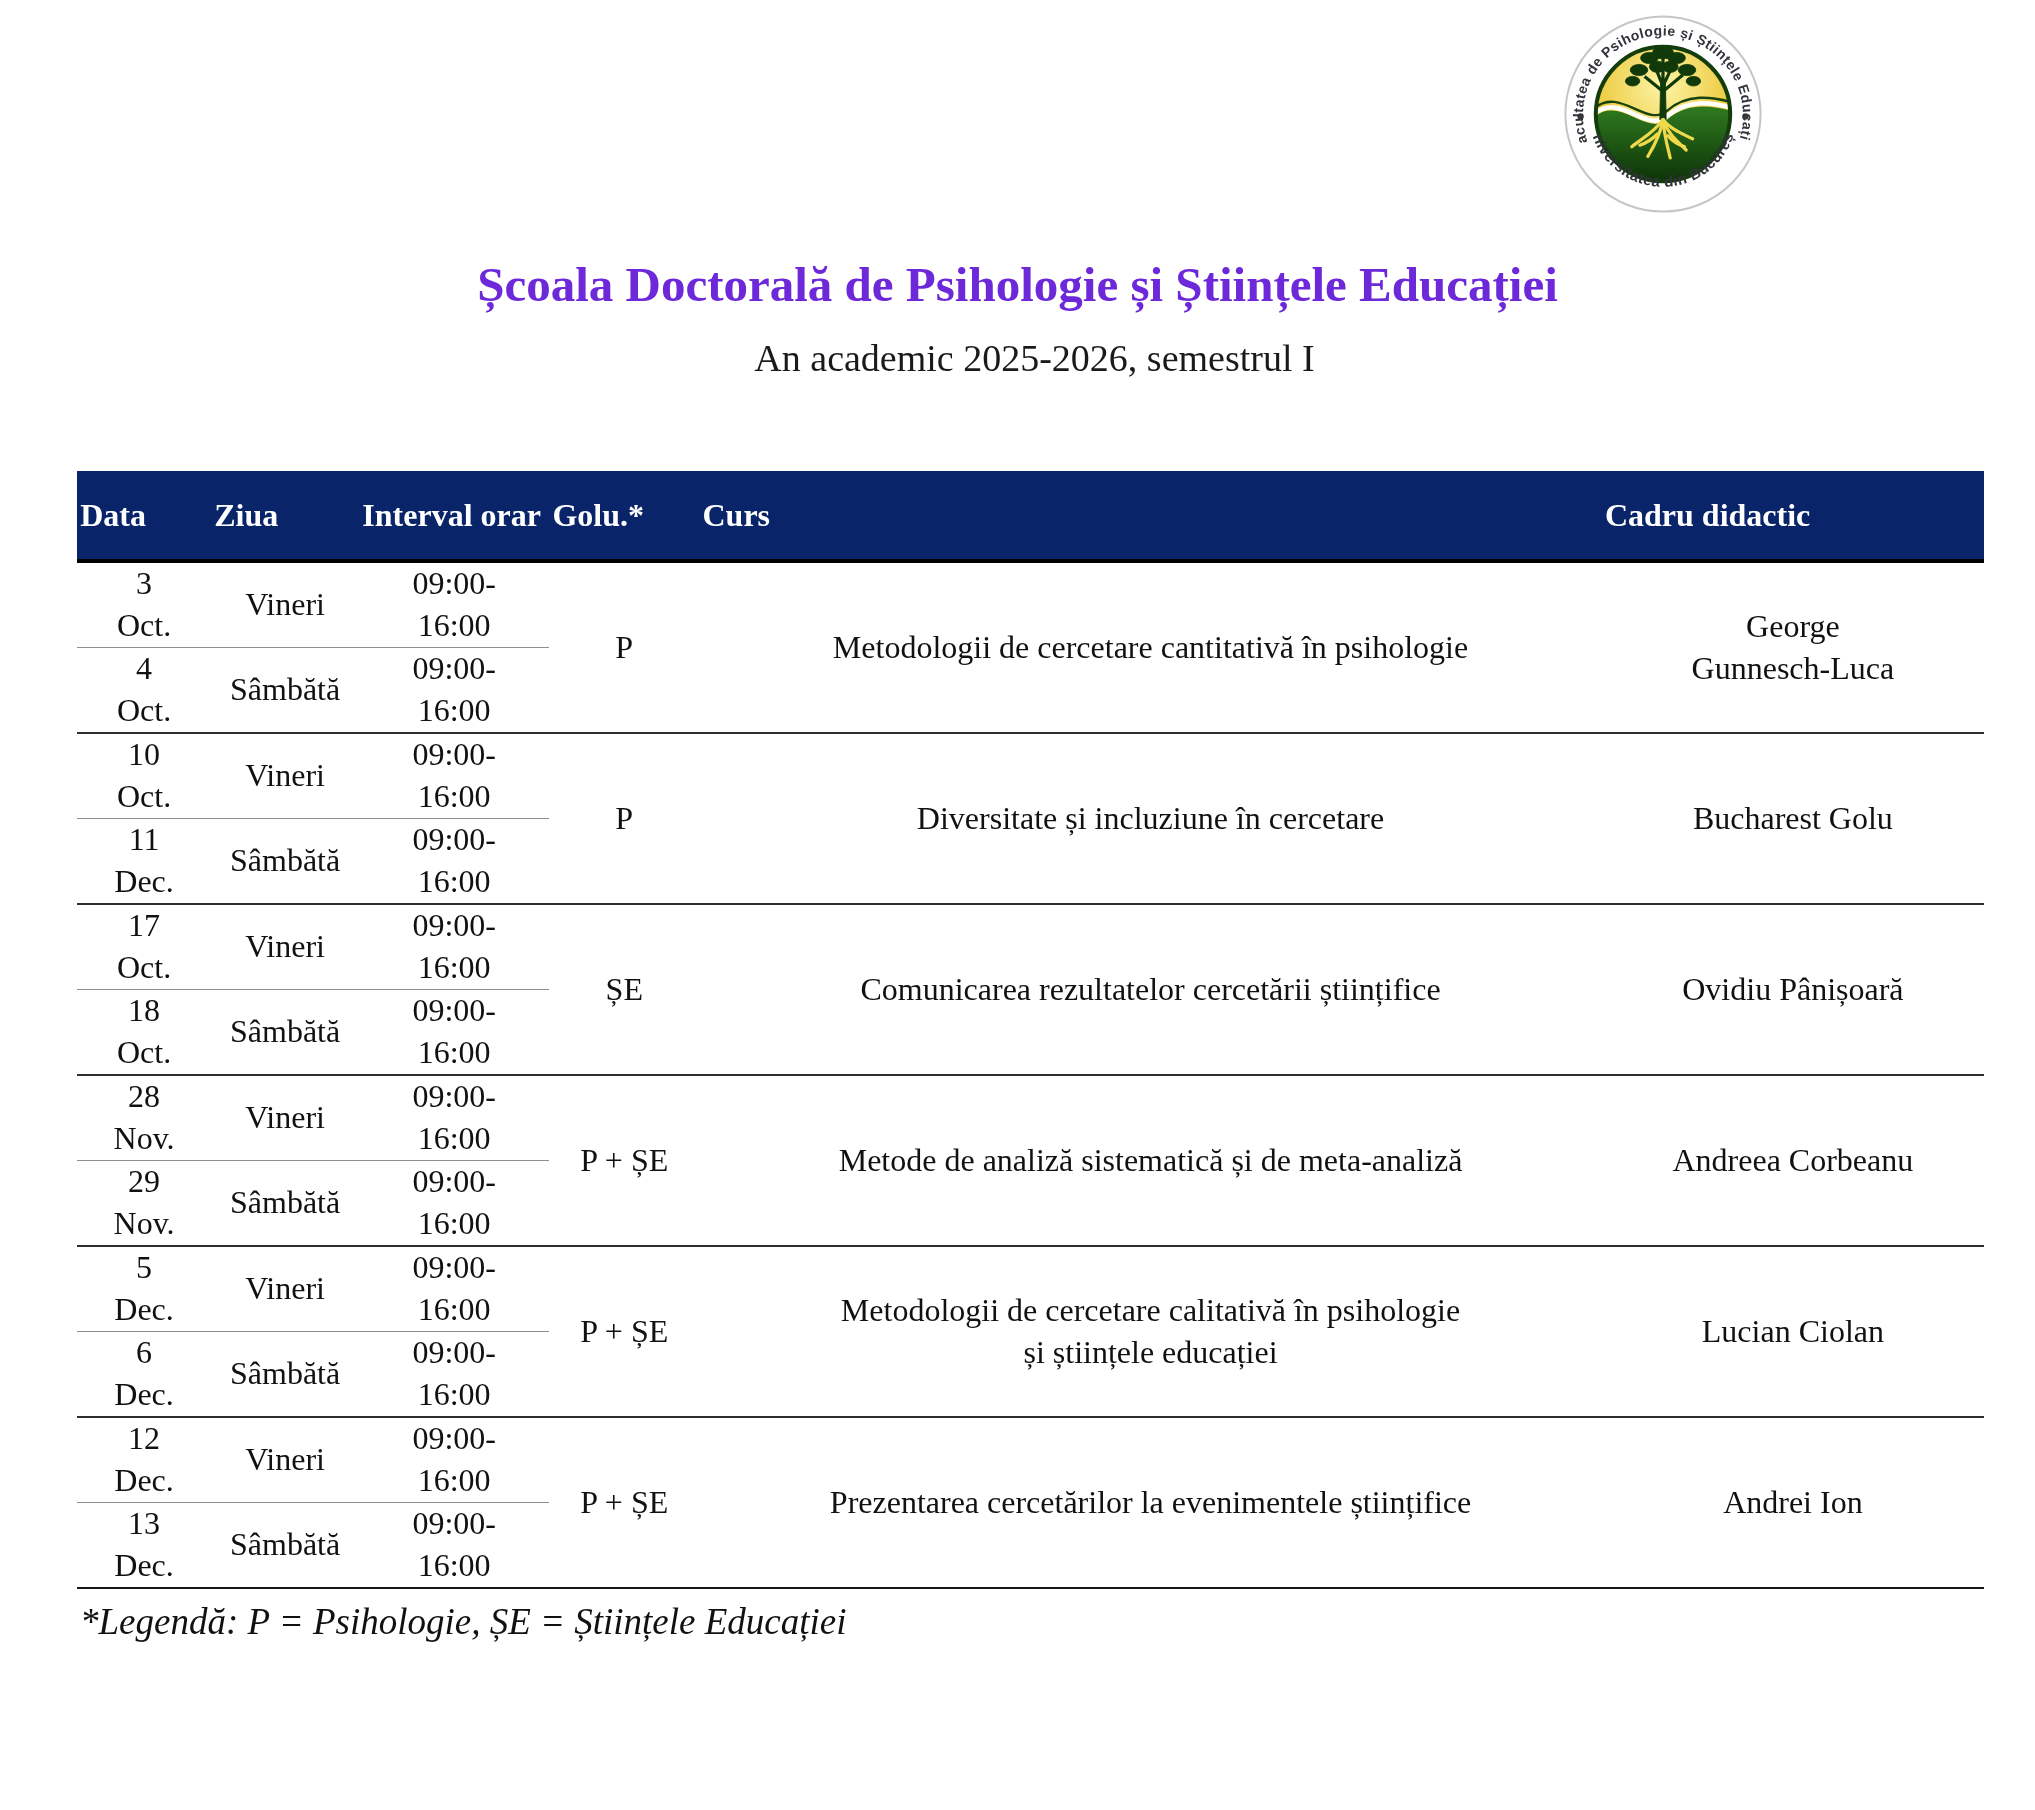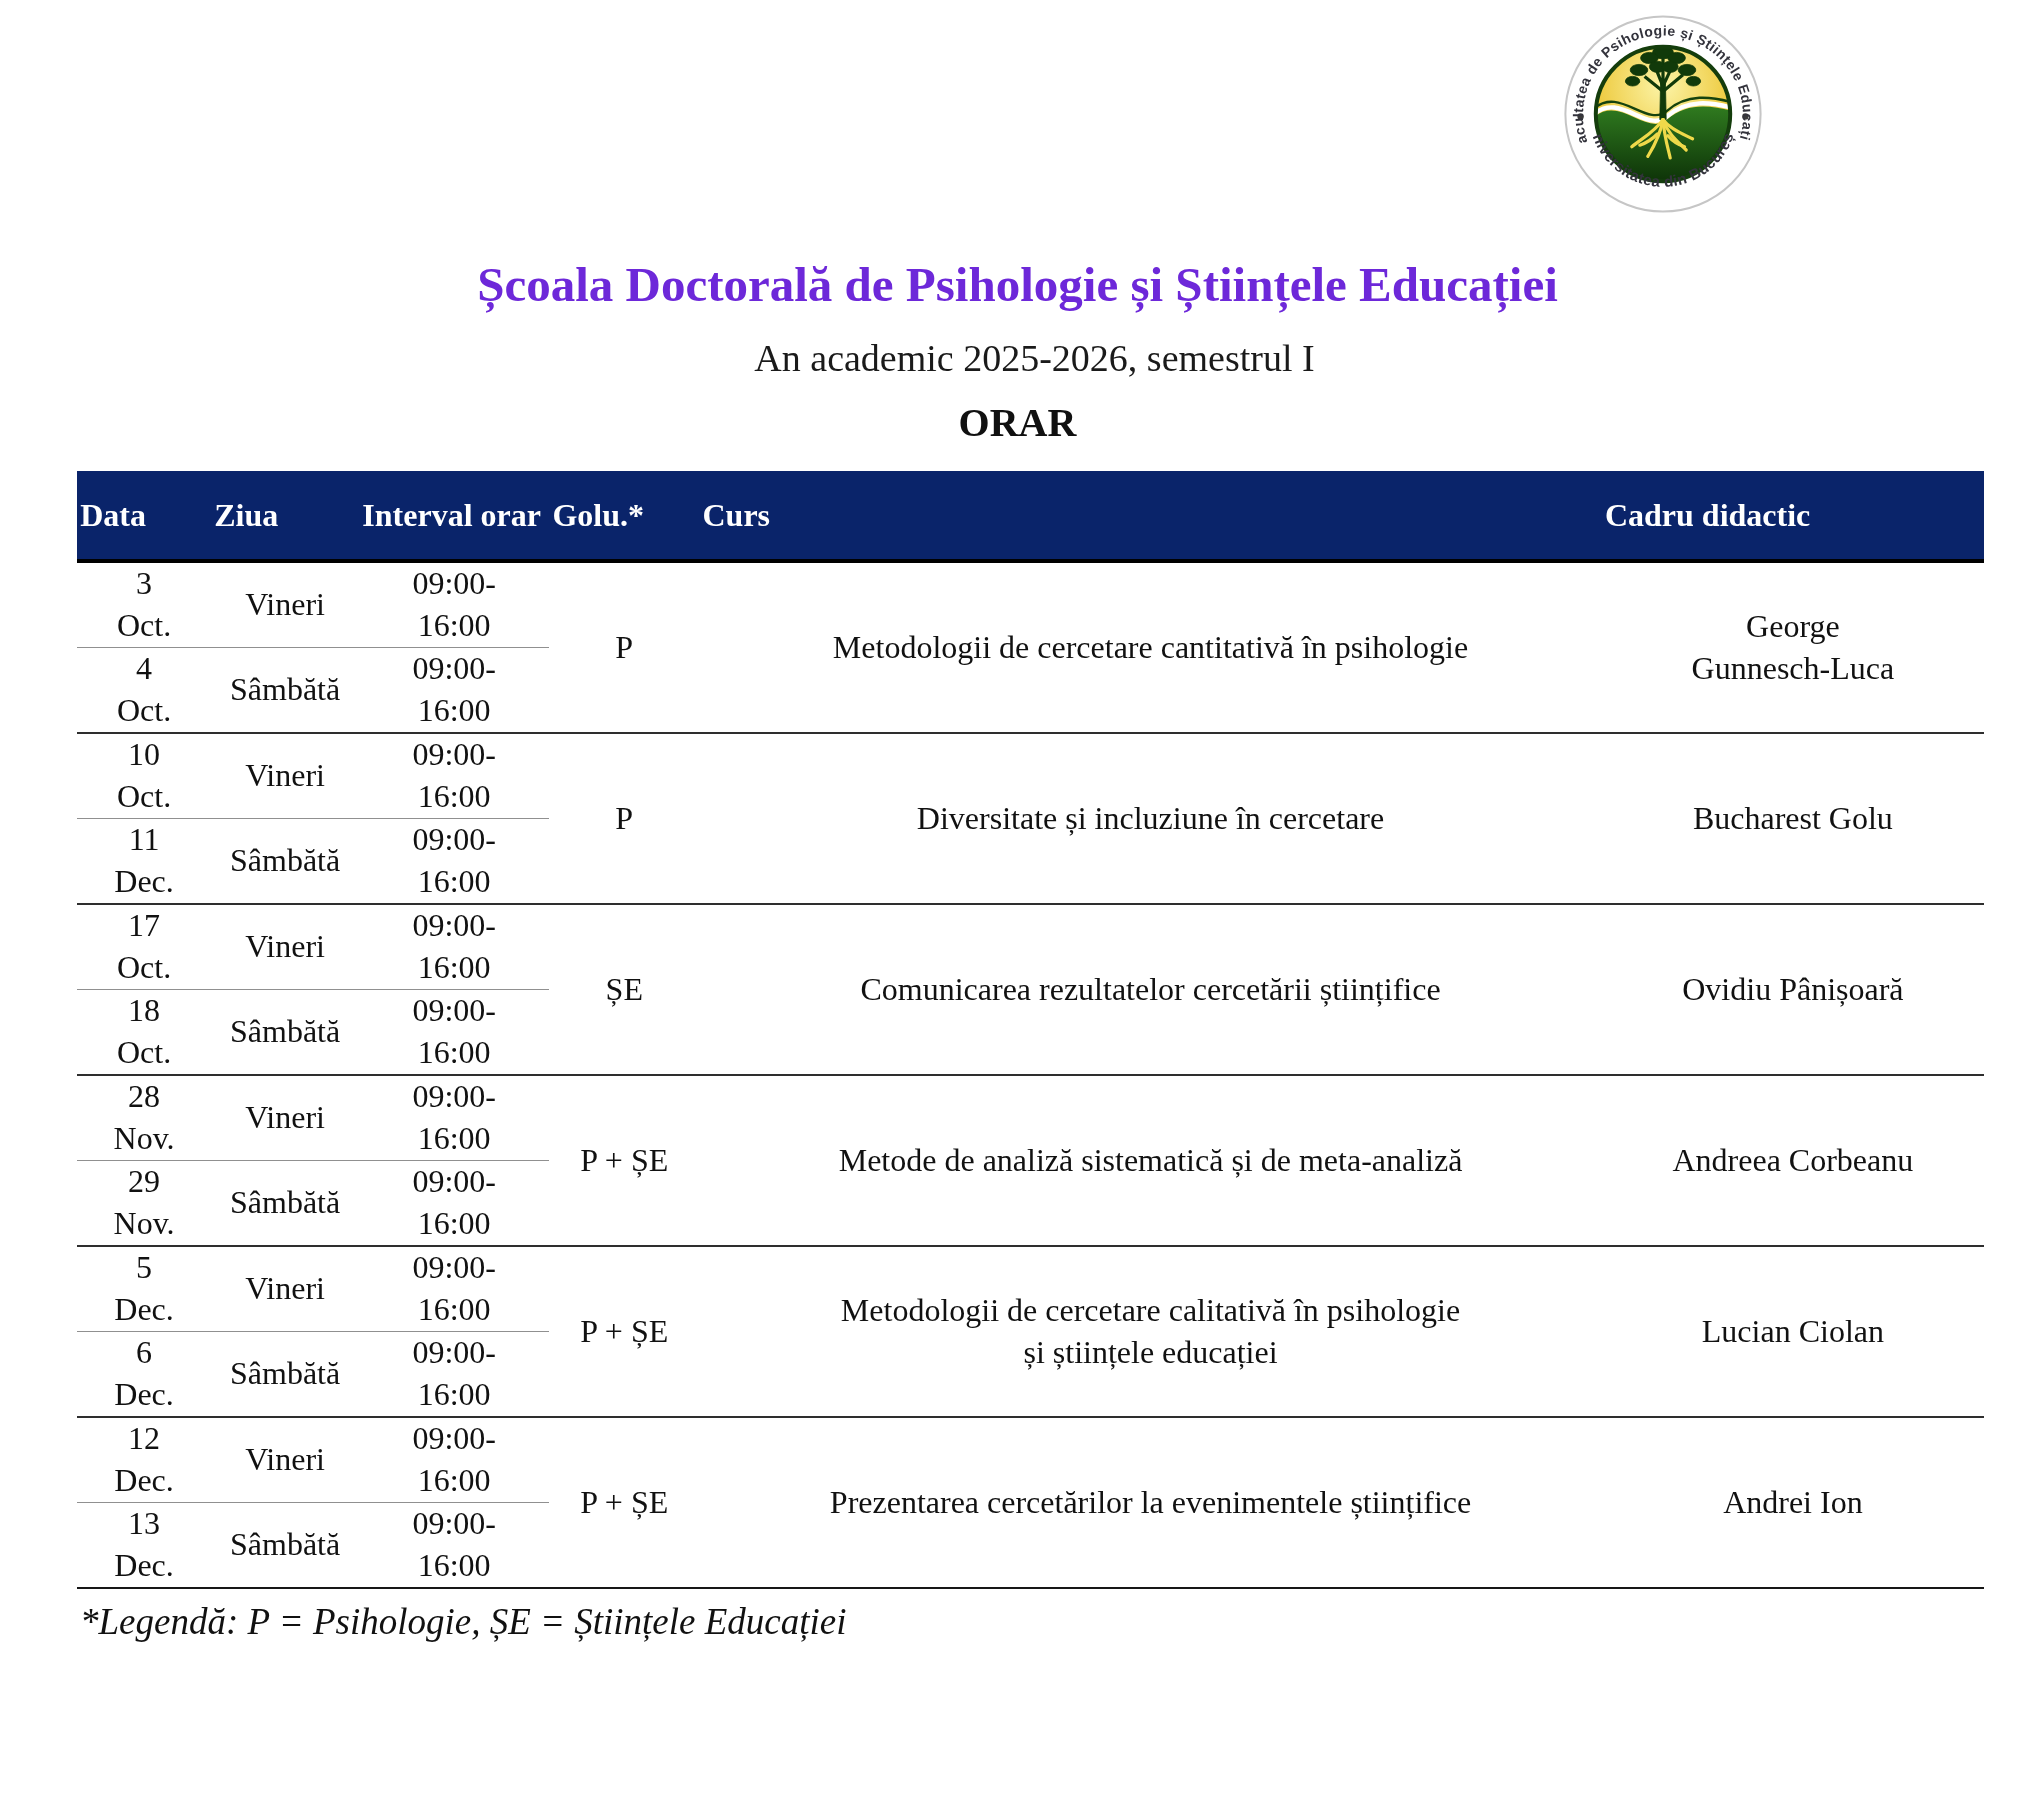--- a/index.html
+++ b/index.html
@@ -135,21 +135,20 @@
     <text class="seal-arc">
       <textPath href="#arcTop" startOffset="50%" text-anchor="middle">Facultatea de Psihologie și Științele Educației</textPath>
     </text>
     <text class="seal-arc seal-arc-bottom">
       <textPath href="#arcBottom" startOffset="50%" text-anchor="middle">Universitatea din București</textPath>
     </text>
   </svg>
 
   <h1 class="title" style="margin:0;">Școala Doctorală de Psihologie și Științele Educației</h1>
   <div class="subtitle">An academic 2025-2026, semestrul I</div>
-  <div class="orar">ORAR</div>
 
   <table class="schedule">
     <colgroup>
       <col style="width:134px">
         <col style="width:148px">
         <col style="width:190px">
       <col style="width:150px">
         <col style="width:902px">
         <col style="width:382px">
     </colgroup>

